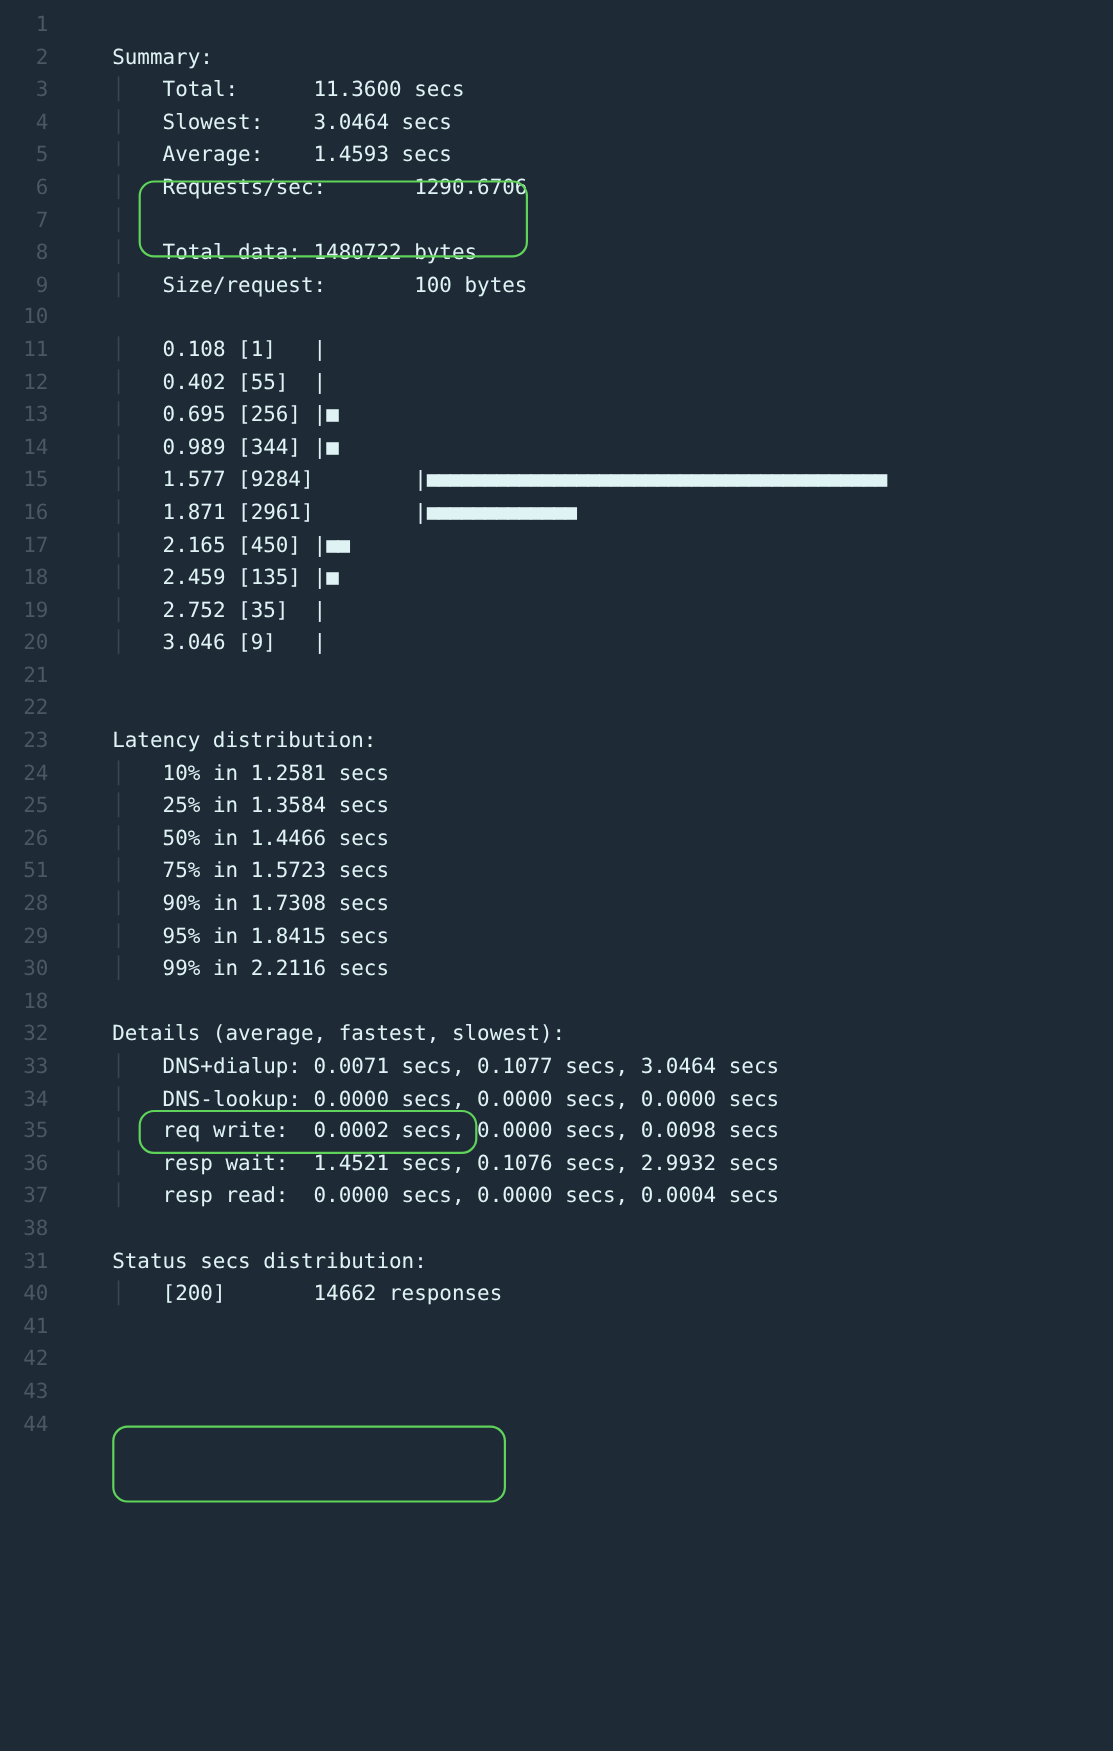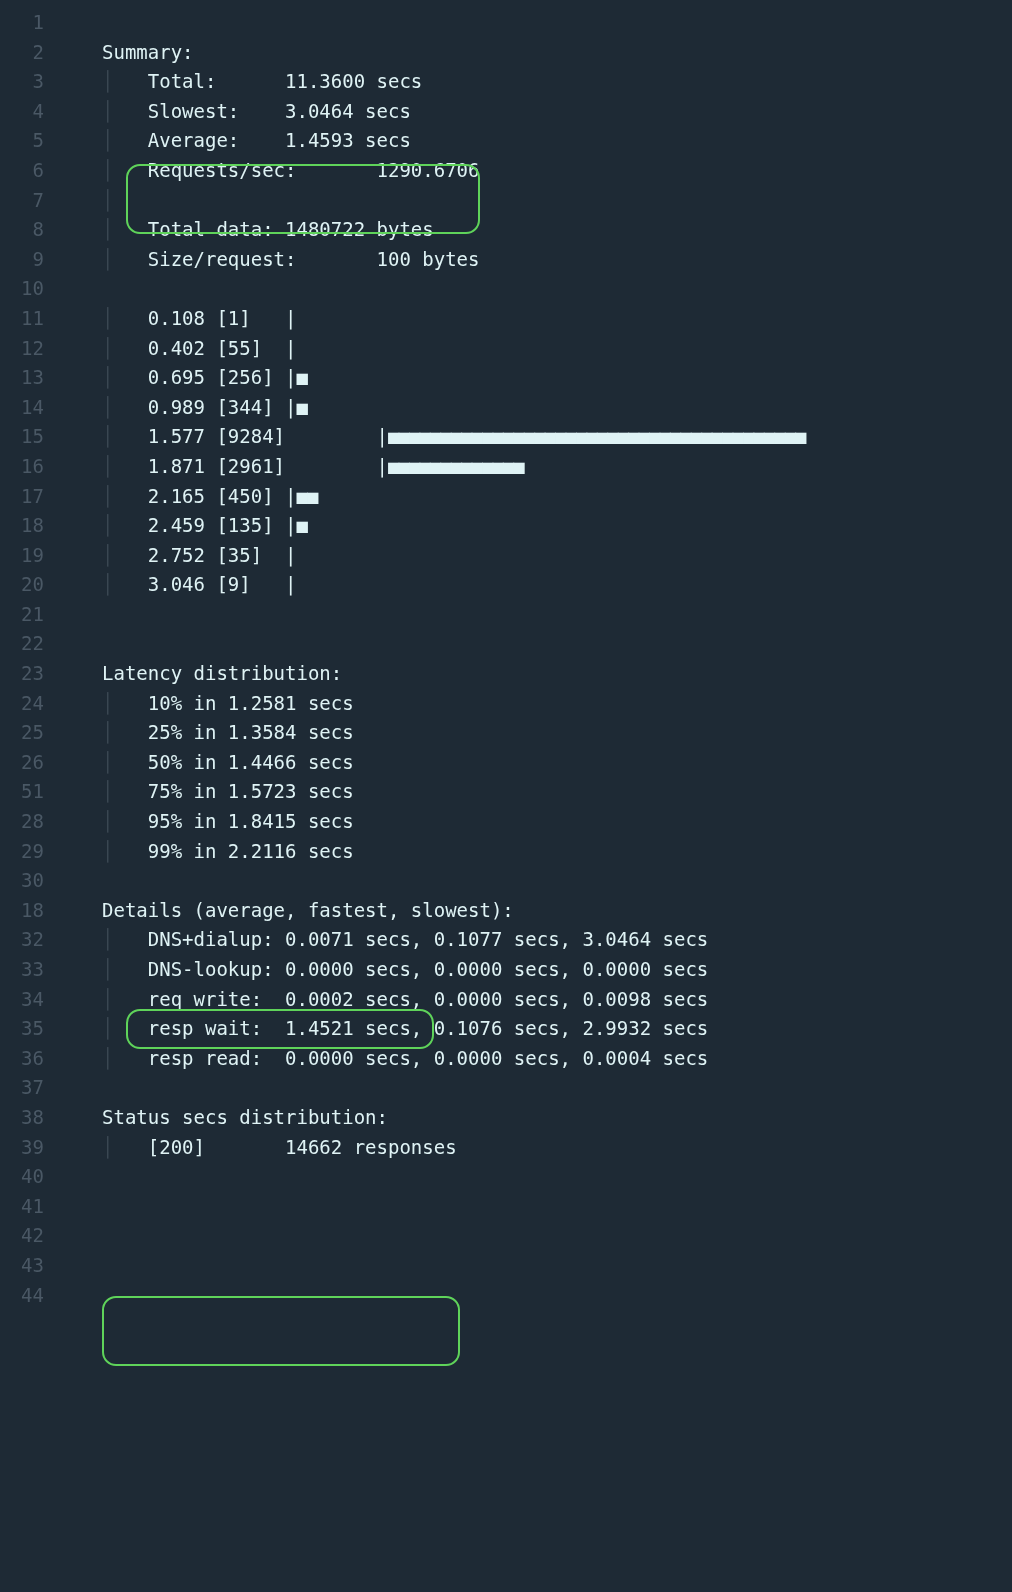--- a/index.html
+++ b/index.html
@@ -84,21 +84,21 @@
       <div>29</div>
       <div>30</div>
       <div>18</div>
       <div>32</div>
       <div>33</div>
       <div>34</div>
       <div>35</div>
       <div>36</div>
       <div>37</div>
       <div>38</div>
-      <div>39</div>
+      <div>31</div>
       <div>40</div>
       <div>41</div>
       <div>42</div>
       <div>43</div>
       <div>44</div>
     </div>
   <div class="code" id="code">
 
     <div class="hl-box" id="hl0" style="top: 156px; left: 24px; width: 354px; height: 70px;"></div>
     <div class="hl-box" id="hl1" style="top: 1001px; left: 24px; width: 308px; height: 40px;"></div>
@@ -129,20 +129,21 @@
         <div class="line"><span class="indent-guide">│ </span><span>  3.046 [9]	|</span></div>
       </div>
     <div class="line"> </div>
     <div class="line"> </div>
     <div class="line"><span>Latency distribution:</span></div>
     <div id="lat">
         <div class="line"><span class="indent-guide">│ </span><span>  10% in 1.2581 secs</span></div>
         <div class="line"><span class="indent-guide">│ </span><span>  25% in 1.3584 secs</span></div>
         <div class="line"><span class="indent-guide">│ </span><span>  50% in 1.4466 secs</span></div>
         <div class="line"><span class="indent-guide">│ </span><span>  75% in 1.5723 secs</span></div>
+        <div class="line"><span class="indent-guide">│ </span><span>  90% in 1.7308 secs</span></div>
         <div class="line"><span class="indent-guide">│ </span><span>  95% in 1.8415 secs</span></div>
         <div class="line"><span class="indent-guide">│ </span><span>  99% in 2.2116 secs</span></div>
       </div>
     <div class="line"> </div>
     <div class="line"><span>Details (average, fastest, slowest):</span></div>
     <div id="det">
         <div class="line"><span class="indent-guide">│ </span><span>  DNS+dialup:	0.0071 secs, 0.1077 secs, 3.0464 secs</span></div>
         <div class="line"><span class="indent-guide">│ </span><span>  DNS-lookup:	0.0000 secs, 0.0000 secs, 0.0000 secs</span></div>
         <div class="line"><span class="indent-guide">│ </span><span>  req write:	0.0002 secs, 0.0000 secs, 0.0098 secs</span></div>
         <div class="line"><span class="indent-guide">│ </span><span>  resp wait:	1.4521 secs, 0.1076 secs, 2.9932 secs</span></div>

